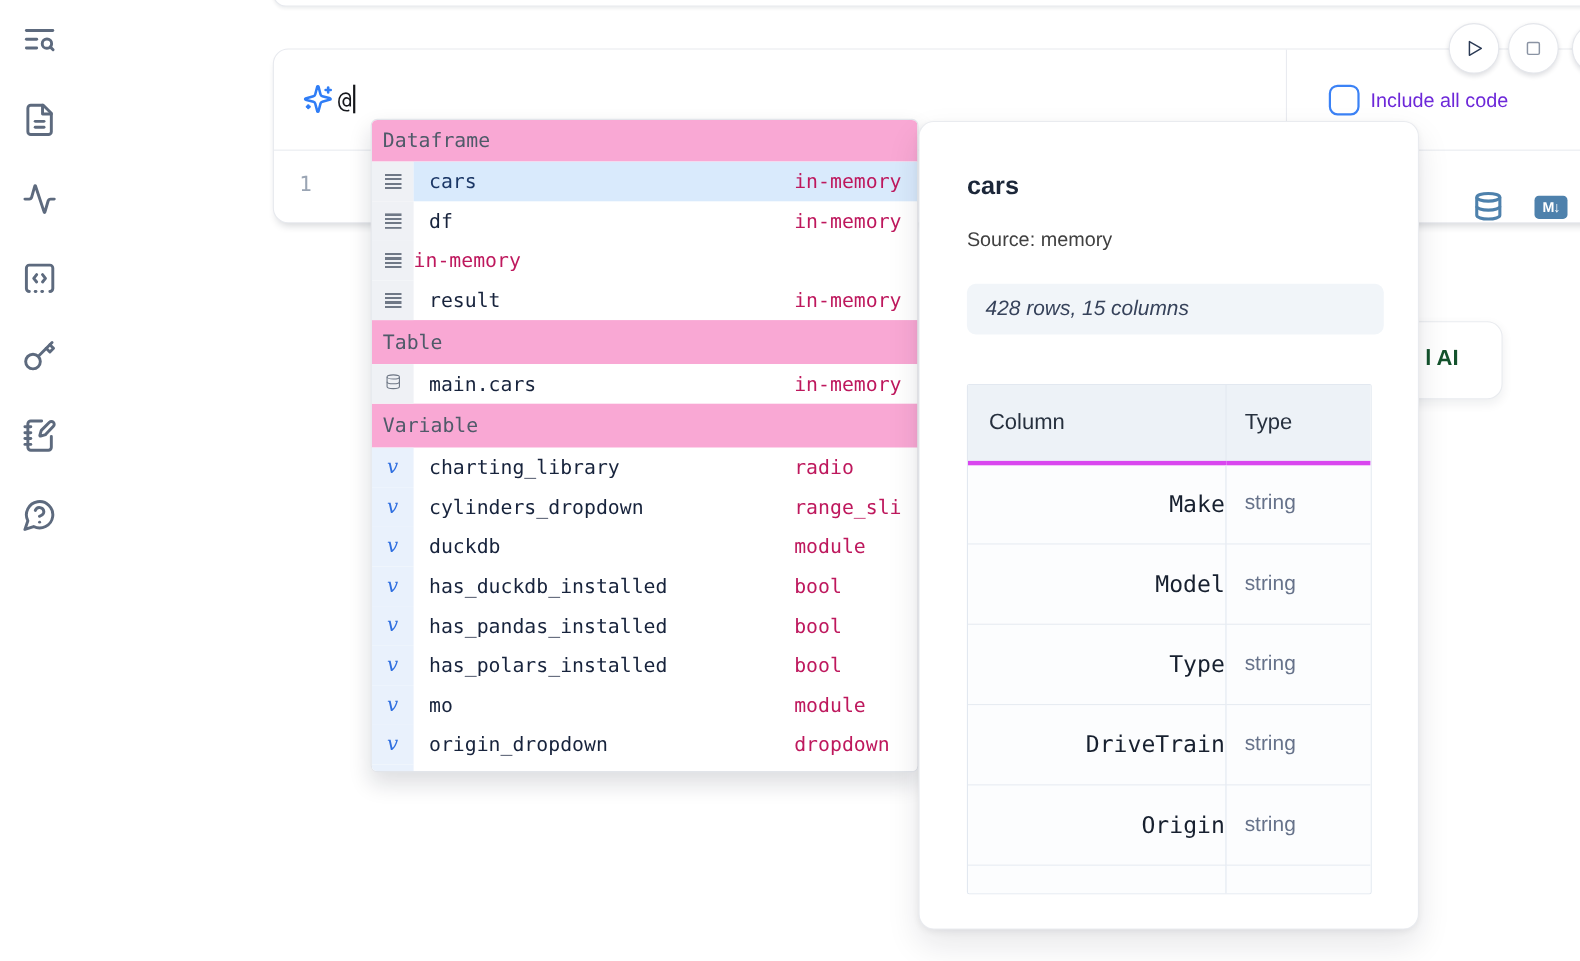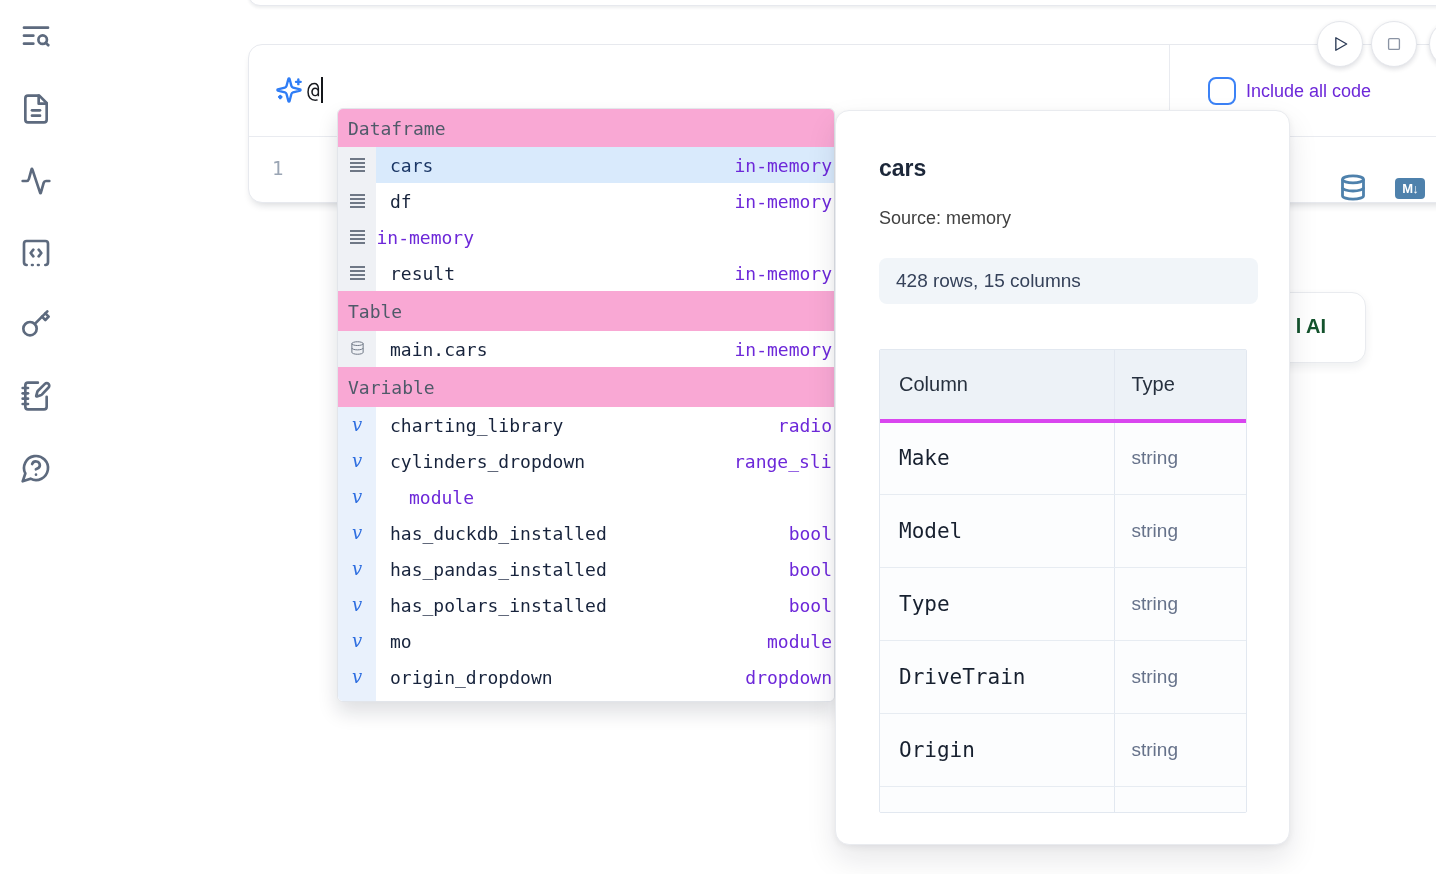--- a/index.html
+++ b/index.html
@@ -64,47 +64,47 @@
     align-items:center; padding-left:10px; }
   .dd-header.first { height:38px; }
   .dd-row { height:36px; display:flex; align-items:center; cursor:pointer; background:#fff; }
   .dd-gutter { width:38px; height:36px; background:#eff1f5; flex:0 0 auto;
     display:flex; align-items:center; justify-content:center; }
   .dd-row.var .dd-gutter { background:#e9f1fc; }
   .dd-main { flex:1; height:36px; display:flex; align-items:center; }
   .dd-row.sel .dd-main { background:#d9eafc; }
   .dd-name { flex:1; padding-left:14px; color:#17233c; white-space:nowrap; }
   .dd-row.sel .dd-name { color:#1b3766; }
-  .dd-type { width:98px; text-align:right; overflow:hidden; white-space:nowrap;
-    color:#6d28d9; margin-right:2px; flex:0 0 auto; }
+  .dd-type { width:98px; text-align:left; overflow:hidden; white-space:nowrap;
+    color:#be185d; margin-right:14px; flex:0 0 auto; }
   .icon-lines { width:15px; height:14px;
     background:repeating-linear-gradient(#6f7886 0 2px, transparent 2px 4px); }
   .tbl-glyph svg { width:15px; height:16px; stroke:#6f7886; stroke-width:1.6; fill:none; }
   .var-glyph { font-family:"DejaVu Serif",serif; font-style:italic; font-size:18px;
     color:#2f6fe0; line-height:1; }
 
   
   .popup { position:absolute; left:835px; top:110px; width:455px; height:735px;
     background:#fff; border:1px solid #e9ebef; border-radius:14px; z-index:30;
     box-shadow:0 14px 30px rgba(16,24,40,.10), 0 2px 6px rgba(16,24,40,.06); }
   .popup-title { position:absolute; left:43px; top:44px; font-size:23px; font-weight:700; color:#1c2739; }
   .popup-source { position:absolute; left:43px; top:97px; font-size:18px; color:#404040; }
   .popup-badge { position:absolute; left:43px; top:147px; width:379px; height:46px;
     background:#f1f5f9; border-radius:8px; font-size:19px; color:#36425a;
-    line-height:46px; padding-left:17px; }
+    line-height:46px; padding-left:17px;font-style:italic; }
   .popup-tablewrap { position:absolute; left:43px; top:238px; width:368px; height:464px;
     overflow:hidden; border:1px solid #e2e8f0; border-radius:2px; }
   .ptable { width:100%; border-collapse:collapse; }
   .ptable th { height:71px; background:#edf2f7; font-weight:400; font-size:20px;
     color:#26303e; text-align:left; border-bottom:4px solid #d946ef; }
   .ptable td { height:73px; background:#fcfdfe; border-bottom:1px solid #e7ecf2; }
   .col-name { width:234px; padding-left:19px; border-right:1px solid #e2e8f0; }
   .col-type { padding-left:17px; }
   td.col-name { font-family:"DejaVu Sans Mono","Liberation Mono",monospace;
-    font-size:21px; color:#17202f; }
+    font-size:21px; color:#17202f;text-align:right; }
   td.col-type { font-size:19px; color:#66728a; }
 </style>
 </head>
 <body>
 
 <aside class="sidebar">
   <button class="side-btn" style="top:21px">
     <svg viewBox="0 0 24 24">
       <path d="M21 5H3"></path>
         <path d="M10 11H3"></path>
@@ -282,20 +282,21 @@
     <span class="dd-main">
         <span class="dd-name">cylinders_dropdown</span>
     <span class="dd-type">range_slider</span>
       </span>
   </div>
   <div class="dd-row var">
     <span class="dd-gutter">
         <span class="var-glyph">v</span>
       </span>
     <span class="dd-main">
+        <span class="dd-name">duckdb</span>
     <span class="dd-type">module</span>
       </span>
   </div>
   <div class="dd-row var">
     <span class="dd-gutter">
         <span class="var-glyph">v</span>
       </span>
     <span class="dd-main">
         <span class="dd-name">has_duckdb_installed</span>
     <span class="dd-type">bool</span>

